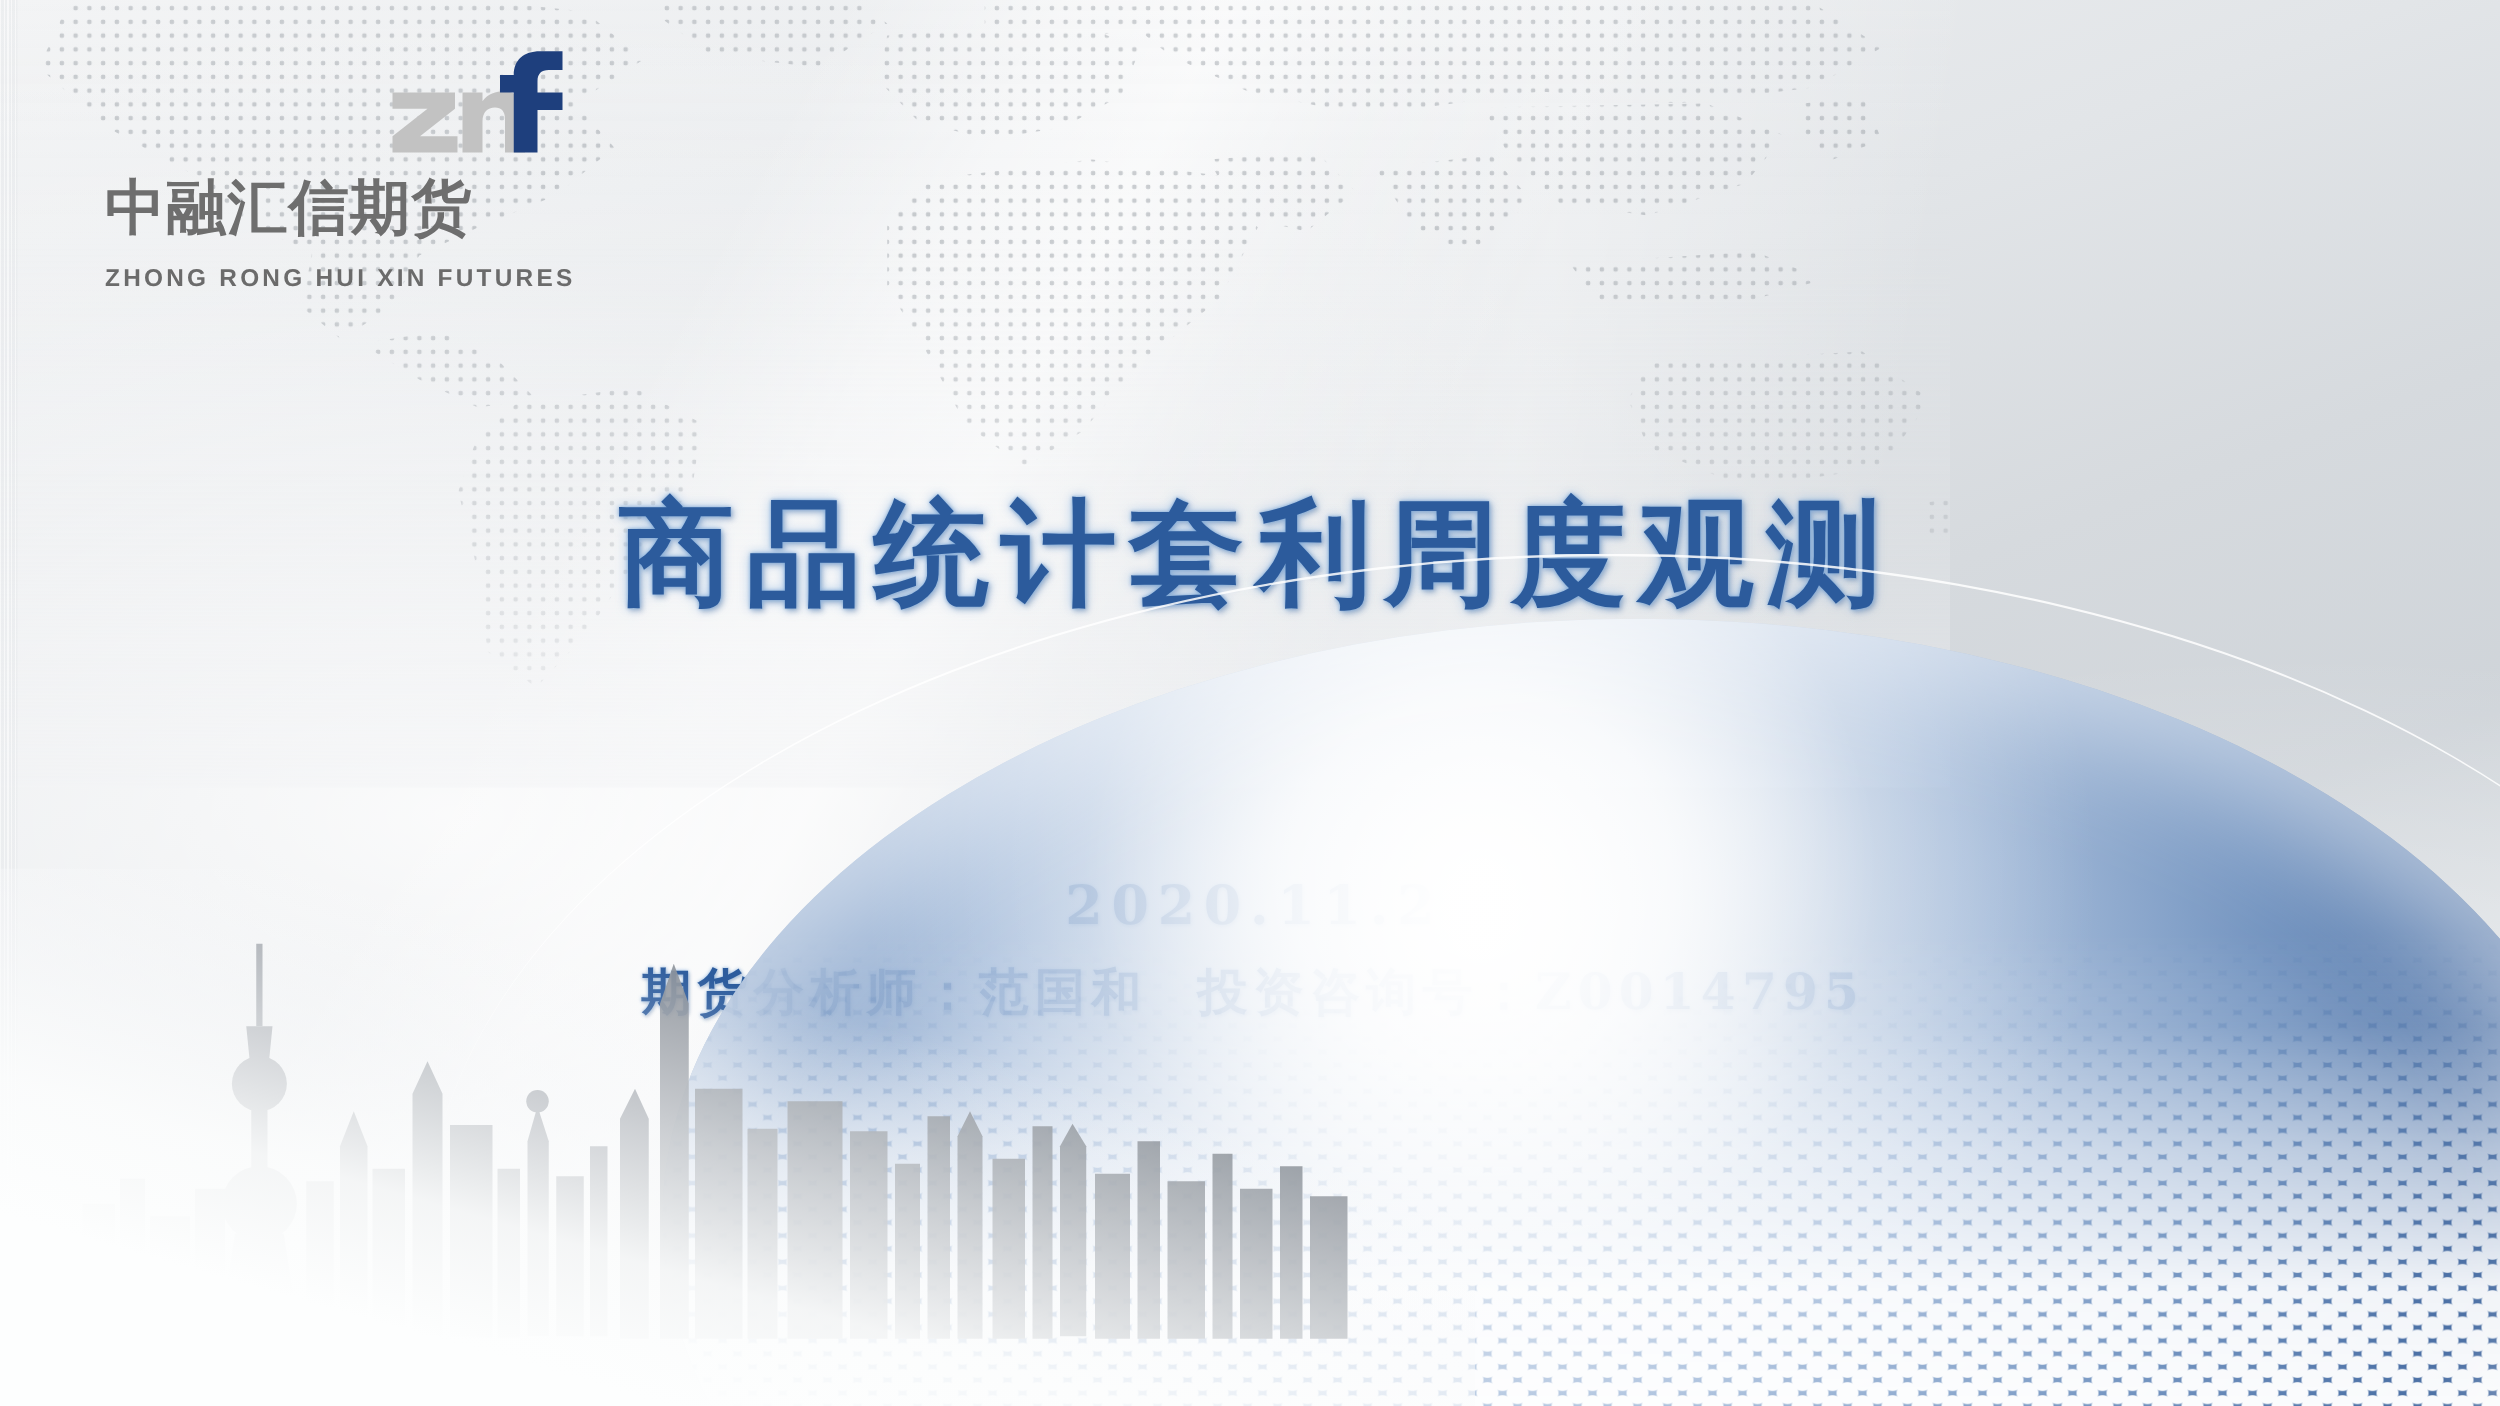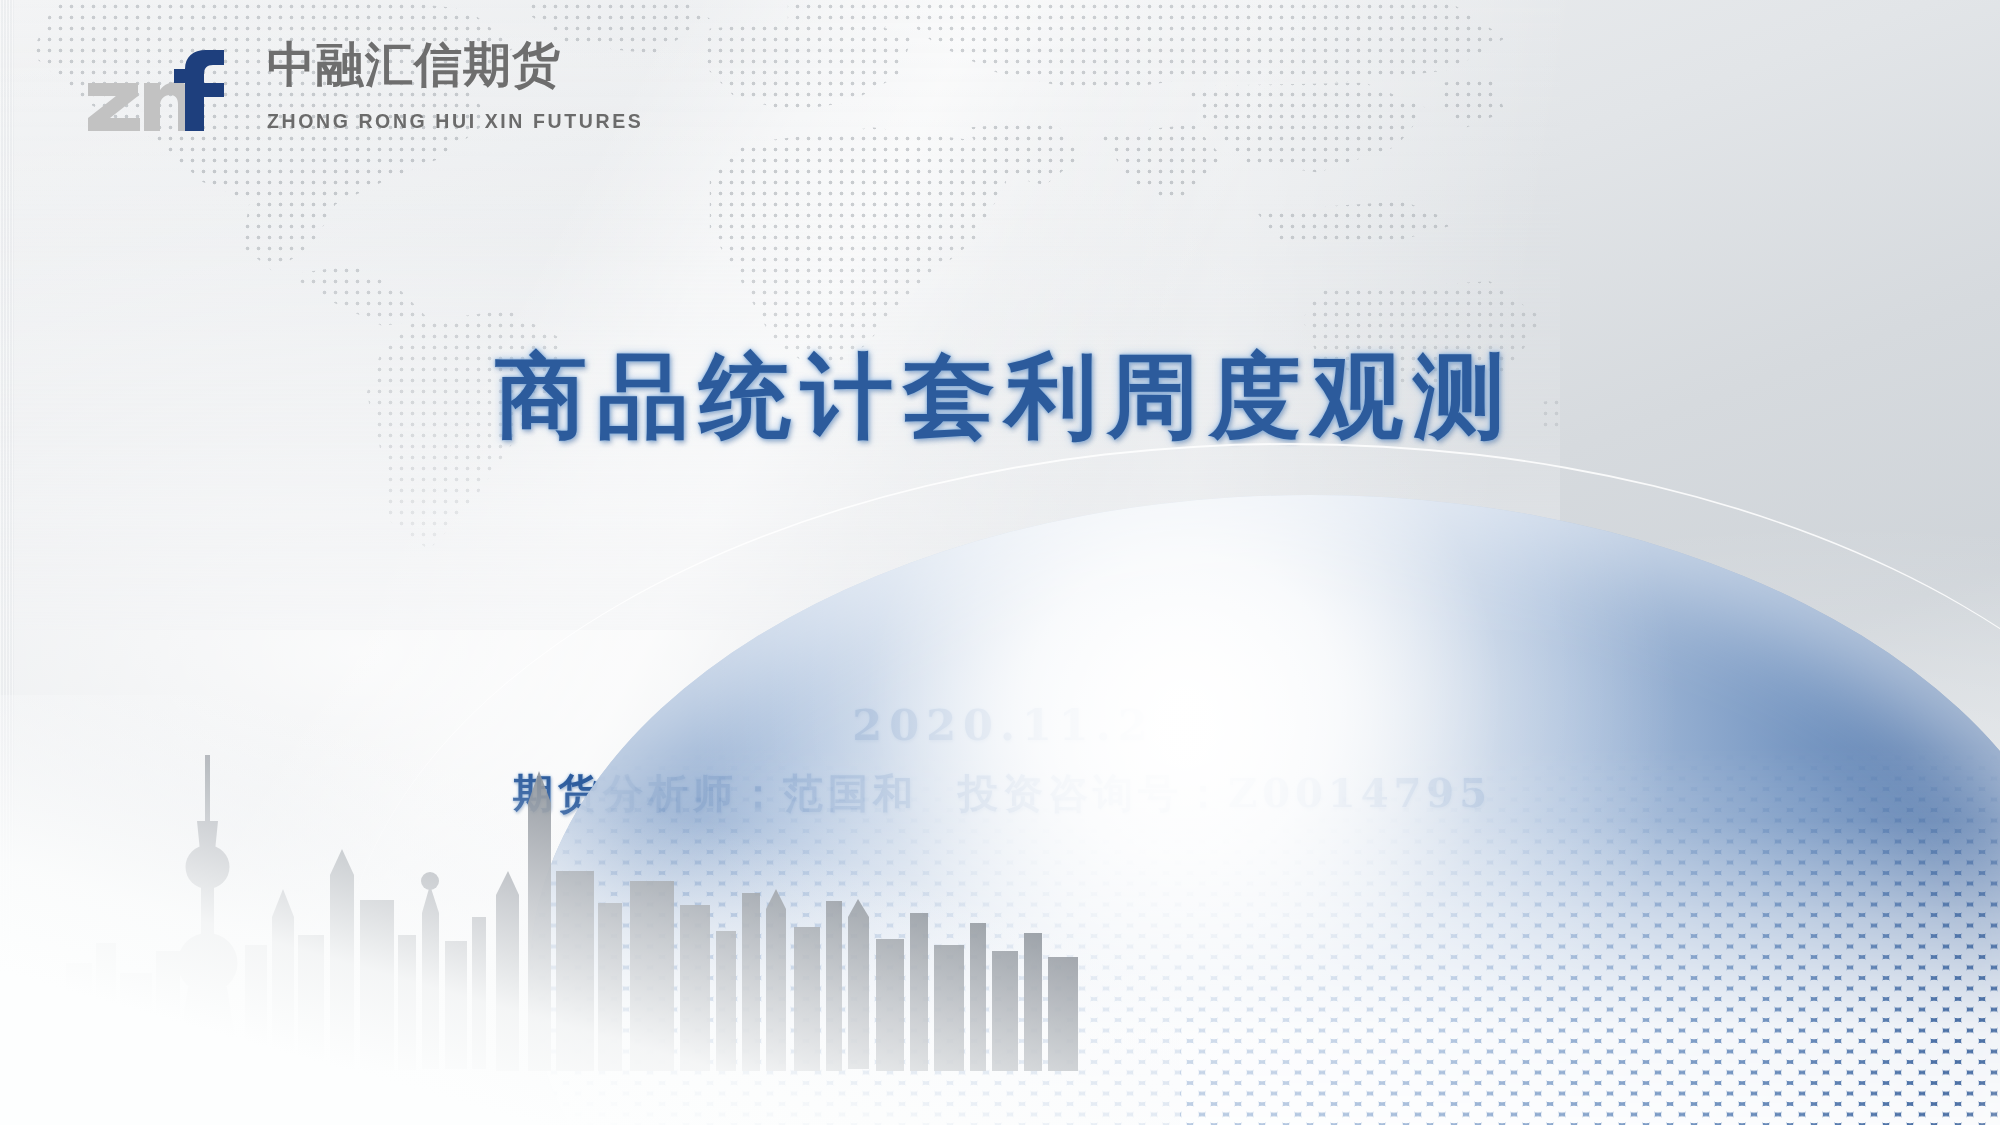--- a/index.html
+++ b/index.html
@@ -79,21 +79,22 @@
       rgba(242,243,245,0.95) 100%);
   }
 
   
   .logo {
     position: absolute;
     left: 84px;
     top: 40px;
     display: flex;
     align-items: flex-end;
-    gap: 33px;
+    gap: 16px;
+    flex-direction: column;
   }
   .logo-mark {
     position: relative;
     width: 150px;
     height: 86px;
     flex: none;
   }
   .logo-mark svg { display: block; }
   .logo-word {
     display: flex;
@@ -121,32 +122,33 @@
 
   
   .title-block {
     position: absolute;
     left: 0;
     right: 0;
     top: 352px;
     text-align: center;
   }
   .main-title {
-    font-family: Liberation Mono, monospace;
+    font-family: Liberation Serif, serif;
     font-size: 92px;
     font-weight: 700;
     color: #2c5b9c;
     letter-spacing: 10px;
     line-height: 1.12;
     text-shadow:
       0 0 3px rgba(120,165,215,0.95),
       0 0 9px rgba(140,180,225,0.75),
       2px 3px 4px rgba(40,70,115,0.30);
     padding-left: 10px;
     white-space: nowrap;
+    margin-top: 40px;
   }
 
   
   .byline-block {
     position: absolute;
     left: 0;
     right: 0;
     top: 700px;
     text-align: center;
   }

